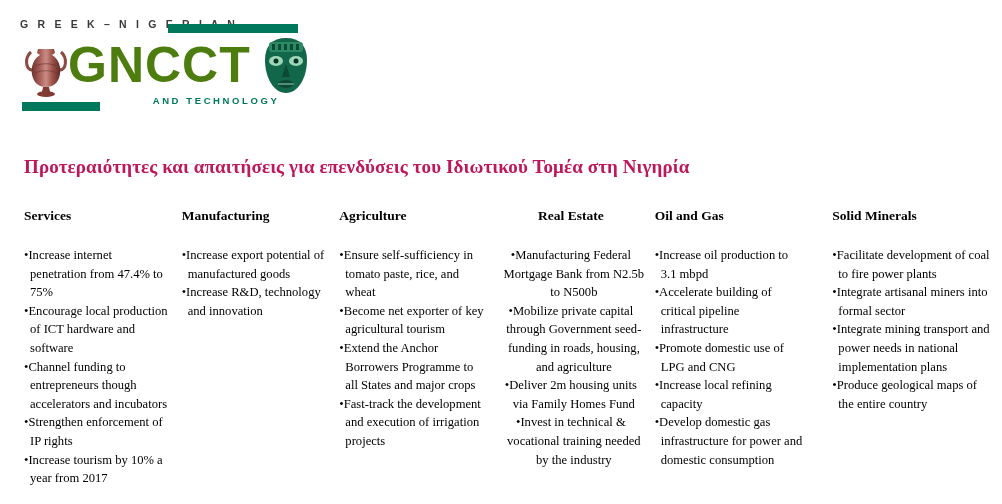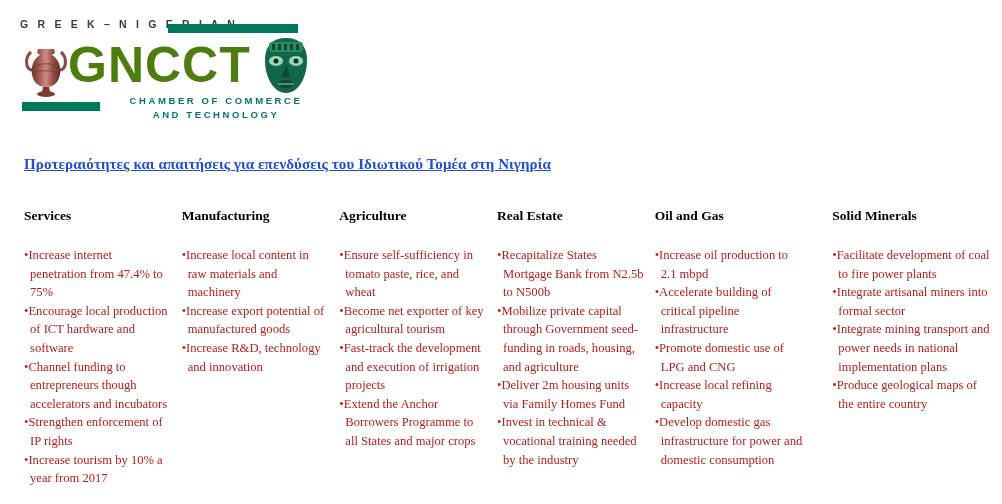--- a/index.html
+++ b/index.html
@@ -95,45 +95,44 @@
     width: 200px;
     white-space: nowrap;
   }
 
   
   .page-title {
     position: absolute;
     left: 24px;
     top: 156px;
     font-family: "Liberation Serif", "DejaVu Serif", serif;
-    font-size: 15px;
-    font-weight: bold;
-    color: #1d4ed8;
+    font-size: 19px;
+    font-weight: bold;
+    color: #be185d;
     white-space: nowrap;
     letter-spacing: 0.1px;
-    text-decoration: underline;
   }
 
   
   .columns {
     position: absolute;
     left: 0px;
     top: 208px;
     width: 1002px;
     display: flex;
     align-items: flex-start;
   }
   .col {
     padding: 0 10px 0 0;
     box-sizing: border-box;
   }
   .col-0 { width: 158px; margin-left: 24px; }
   .col-1 { width: 158px; }
   .col-2 { width: 158px; }
-  .col-3 { width: 158px; }
+  .col-3 { width: 158px; text-align: center; }
   .col-4 { width: 158px; }
   .col-5 { width: 170px; margin-left: 20px; }
 
   .col-head {
     font-family: "Liberation Serif", "DejaVu Serif", serif;
     font-size: 13.5px;
     font-weight: bold;
     color: #000000;
     line-height: 16px;
     margin-bottom: 22px;
@@ -141,21 +140,21 @@
   }
   .col-list {
     list-style: none;
     margin: 0;
     padding: 0;
   }
   .col-list li {
     font-family: "Liberation Serif", "DejaVu Serif", serif;
     font-size: 12.6px;
     line-height: 18.6px;
-    color: #b91c1c;
+    color: #000000;
     text-indent: -6px;
     padding-left: 6px;
     margin: 0;
   }
   .col-list li::before {
     content: "\2022";
     font-size: 12.6px;
   }
 </style>
 </head>
@@ -207,21 +206,20 @@
       <ellipse cx="36" cy="25" rx="2.5" ry="2.5" fill="#063224"></ellipse>
       <path d="M26 28 L22 41 L30 41 Z" fill="#0c4a36"></path>
       <ellipse cx="26" cy="48" rx="8" ry="4" fill="#0c4a36"></ellipse>
       <path d="M26 48 L18 48 M26 48 L34 48" stroke="#9dd6b6" stroke-width="1"></path>
     </svg>
   </div>
 
   <div class="logo-greenbar-bottom"></div>
 
   <div class="logo-tagline">
-    <div>CHAMBER OF COMMERCE</div>
     <div>AND TECHNOLOGY</div>
   </div>
 </div>
 
 <div class="page-title">Προτεραιότητες και απαιτήσεις για επενδύσεις του Ιδιωτικού Τομέα στη Νιγηρία</div>
 
 <div class="columns">
 
   <div class="col col-0">
     <div class="col-head">Services</div>
@@ -230,50 +228,49 @@
       <li>Encourage local production of ICT hardware and software</li>
       <li>Channel funding to entrepreneurs though accelerators and incubators</li>
       <li>Strengthen enforcement of IP rights</li>
       <li>Increase tourism by 10% a year from 2017</li>
     </ul>
   </div>
 
   <div class="col col-1">
     <div class="col-head">Manufacturing</div>
     <ul class="col-list">
-      <li>Increase local content in raw materials and machinery</li>
       <li>Increase export potential of manufactured goods</li>
       <li>Increase R&amp;D, technology and innovation</li>
     </ul>
   </div>
 
   <div class="col col-2">
     <div class="col-head">Agriculture</div>
     <ul class="col-list">
       <li>Ensure self-sufficiency in tomato paste, rice, and wheat</li>
       <li>Become net exporter of key agricultural tourism</li>
+      <li>Extend the Anchor Borrowers Programme to all States and major crops</li>
       <li>Fast-track the development and execution of irrigation projects</li>
-      <li>Extend the Anchor Borrowers Programme to all States and major crops</li>
     </ul>
   </div>
 
   <div class="col col-3">
     <div class="col-head">Real Estate</div>
     <ul class="col-list">
-      <li>Recapitalize States Mortgage Bank from N2.5b to N500b</li>
+      <li>Manufacturing Federal Mortgage Bank from N2.5b to N500b</li>
       <li>Mobilize private capital through Government seed-funding in roads, housing, and agriculture</li>
       <li>Deliver 2m housing units via Family Homes Fund</li>
       <li>Invest in technical &amp; vocational training needed by the industry</li>
     </ul>
   </div>
 
   <div class="col col-4">
     <div class="col-head">Oil and Gas</div>
     <ul class="col-list">
-      <li>Increase oil production to 2.1 mbpd</li>
+      <li>Increase oil production to 3.1 mbpd</li>
       <li>Accelerate building of critical pipeline infrastructure</li>
       <li>Promote domestic use of LPG and CNG</li>
       <li>Increase local refining capacity</li>
       <li>Develop domestic gas infrastructure for power and domestic consumption</li>
     </ul>
   </div>
 
   <div class="col col-5">
     <div class="col-head">Solid Minerals</div>
     <ul class="col-list">

